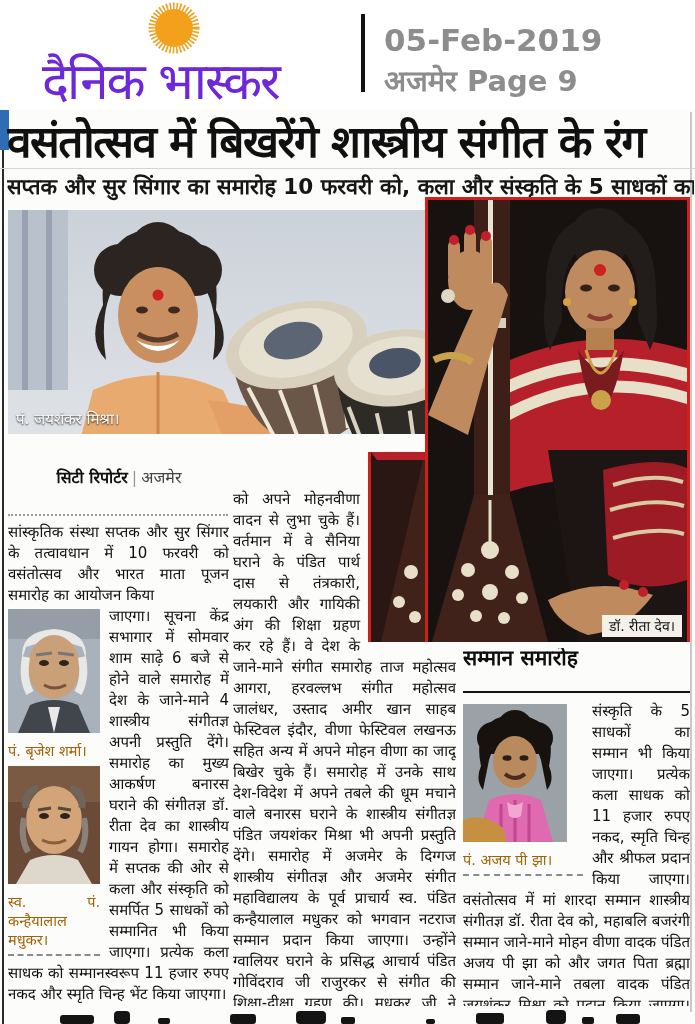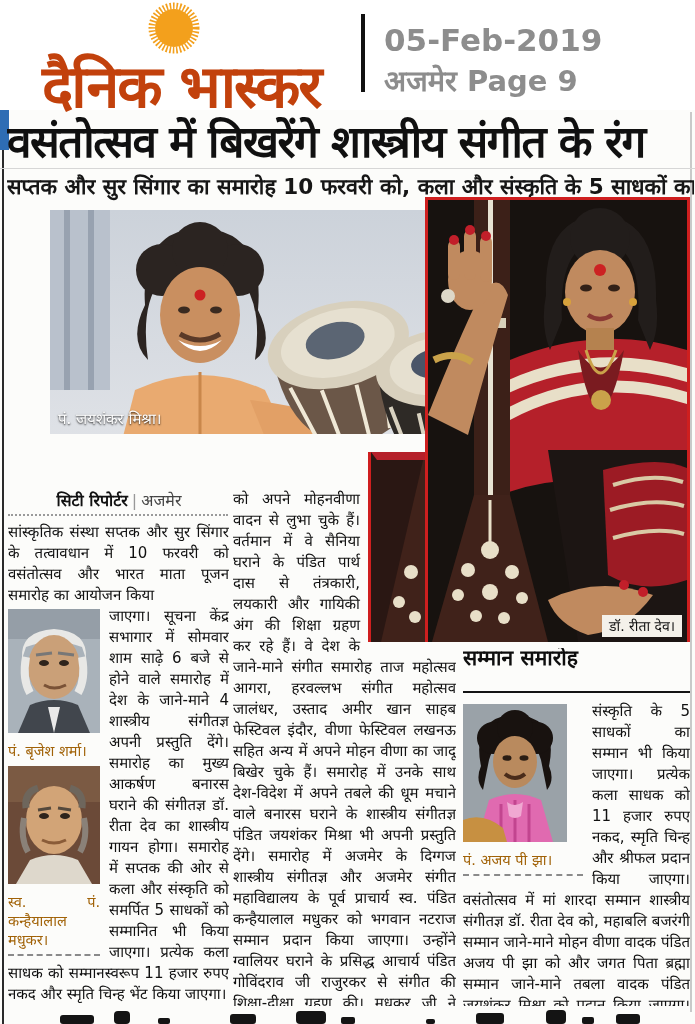--- a/index.html
+++ b/index.html
@@ -11,59 +11,59 @@
   }
   
   .edge-left  { position:absolute; left:2px; top:112px; width:2px; height:912px; background:#2a2a2a; }
   .edge-right { position:absolute; left:690px; top:112px; width:2px; height:900px; background:#c9c9c9; }
   .blue-tab   { position:absolute; left:0; top:106px; width:9px; height:44px; }
   
   .masthead { position:absolute; left:0; top:0; width:695px; height:110px; background:#fff; }
   .sun { position:absolute; left:148px; top:2px; width:52px; height:52px; }
   .logo-text {
     position:absolute; left:42px; top:44px; width:310px;
-    font-size:59px; font-weight:bold; color:#c2410c; letter-spacing:-2px; white-space:nowrap;
+    font-size:51px; font-weight:normal; color:#6d28d9; letter-spacing:-2px; white-space:nowrap;
   }
   .mast-divider { position:absolute; left:361px; top:14px; width:4px; height:78px; background:#111; }
   .mast-date {
     position:absolute; left:384px; top:22px; font-size:31px; font-weight:bold; color:#8d8d8d; white-space:nowrap;
   }
   .mast-edition {
     position:absolute; left:384px; top:60px; font-size:29px; font-weight:bold; color:#8d8d8d; white-space:nowrap;
   }
   
   .headline {
     position:absolute; left:7px; top:110px; width:687px; height:57px;
     font-size:44px; font-weight:bold; color:#101010; letter-spacing:-1.5px; white-space:nowrap; overflow:hidden;
   }
   .rule-thin { position:absolute; left:0; top:168px; width:695px; height:1px; background:#d6d6d6; }
   .subheadline {
     position:absolute; left:7px; top:171px; width:687px; height:30px;
     font-size:21.5px; font-weight:bold; color:#161616; white-space:nowrap; overflow:hidden;
   }
   
-  .photo-main { position:absolute; left:8px; top:210px; width:447px; height:224px; overflow:hidden;margin-left:42px; }
+  .photo-main { position:absolute; left:8px; top:210px; width:447px; height:224px; overflow:hidden; }
   .photo-main .cap {
     position:absolute; left:8px; bottom:6px; color:#fff; font-size:15px;
     text-shadow:0 1px 2px rgba(0,0,0,.9);
   }
   .photo-singer {
     position:absolute; left:425px; top:197px; width:265px; height:445px; overflow:hidden;
     background:#17120f; border-top:3px solid #cf1f1f; border-left:3px solid #cf1f1f; border-right:3px solid #cf1f1f;text-align:right;
   }
   .photo-singer .capbox {
     position:absolute; right:5px; bottom:5px; background:#f4f1ea; color:#111;
     font-size:14px; padding:1px 7px 2px; white-space:nowrap;
   }
   .photo-flare {
     position:absolute; left:368px; top:452px; width:57px; height:190px; overflow:hidden;
     background:#2a1713; border-left:3px solid #cf1f1f;
   }
   
-  .byline { position:absolute; left:8px; top:489px; width:222px; text-align:center; font-size:16px; white-space:nowrap; }
+  .byline { position:absolute; left:8px; top:466px; width:222px; text-align:center; font-size:16px; white-space:nowrap; }
   .byline .rep { font-weight:bold; color:#111; }
   .byline .sep { color:#999; padding:0 4px; font-weight:normal; }
   .byline .loc { color:#444; }
   .dotted-rule { position:absolute; left:8px; top:514px; width:220px; border-top:2px dotted #9a9a9a; }
   
   .bodytxt { font-size:15px; line-height:21px; text-align:justify; color:#101010; }
   .col1 { position:absolute; left:8px;  top:522px; width:221px; height:484px; overflow:hidden; }
   .col2 { position:absolute; left:233px; top:489px; width:223px; height:517px; overflow:hidden; }
   .col2 .photo-spacer { float:right; width:96px; height:166px; }
   .sidebar { position:absolute; left:463px; top:648px; width:227px; height:358px; overflow:hidden; }

